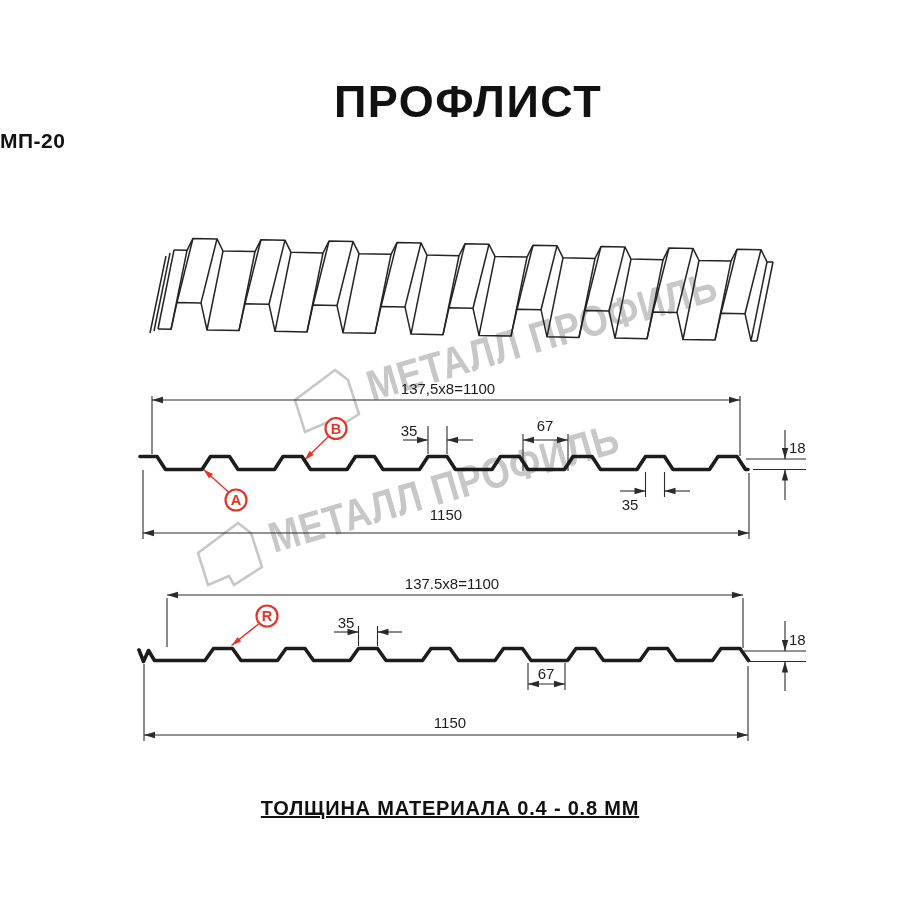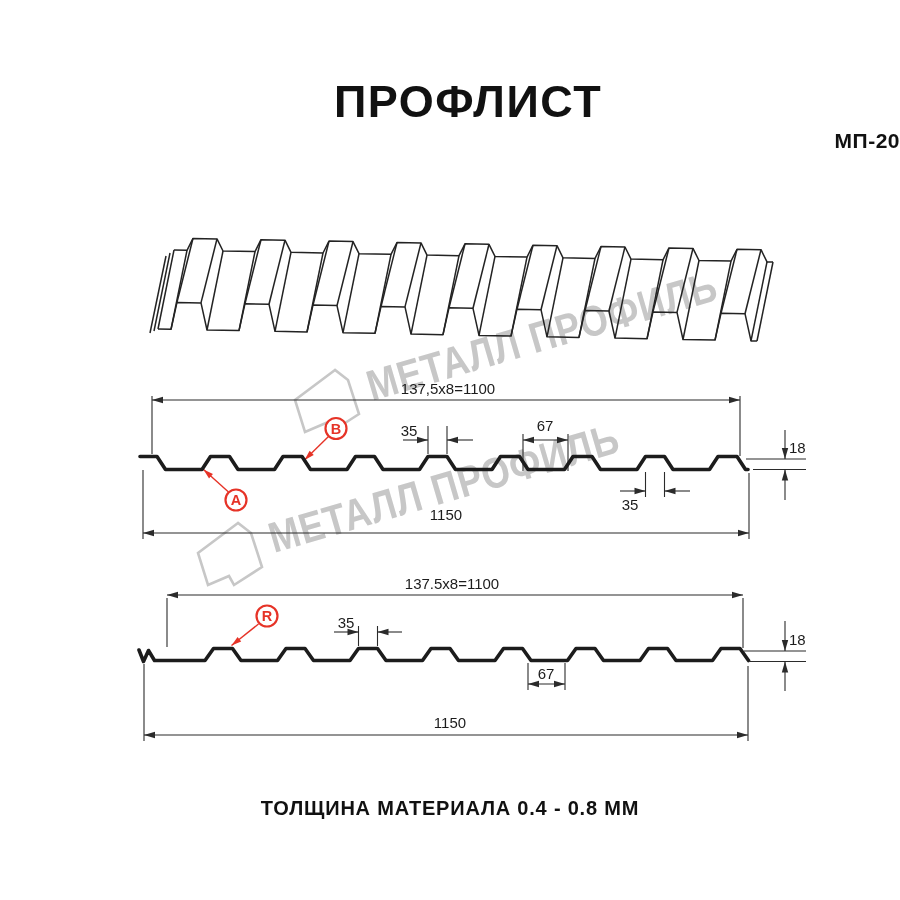--- a/index.html
+++ b/index.html
@@ -1,23 +1,23 @@
 <!DOCTYPE html>
 <html style="--line: #1c1c1c; --red: #e63327; --gray: #c7c7c7;"><head>
 <meta charset="utf-8">
 <style>
   html,body{margin:0;padding:0;background:#fff;}
   .canvas{position:relative;width:900px;height:900px;background:#fff;overflow:hidden;
           font-family:"Liberation Sans",sans-serif;color:#1c1c1c;}
   .title{position:absolute;top:76px;left:18px;width:900px;text-align:center;
          font-size:45px;font-weight:800;letter-spacing:1.5px;color:#111;}
-  .subtitle{position:absolute;top:129px;left:0;width:900px;text-align:right;
+  .subtitle{position:absolute;top:129px;left:0;width:900px;text-align:left;
             font-size:21px;font-weight:600;letter-spacing:0.5px;color:#111;}
   .footer{position:absolute;top:797px;left:0;width:900px;text-align:center;
-          font-size:20px;font-weight:600;letter-spacing:0.8px;color:#111;}
+          font-size:20px;font-weight:600;letter-spacing:0.8px;color:#111;text-decoration:underline;}
   svg{position:absolute;top:0;left:0;}
   .wmtext{font-size:43px;font-weight:bold;fill:var(--gray,#c7c7c7);letter-spacing:1px;}
   .wmlogo{fill:none;stroke:var(--gray,#c7c7c7);stroke-width:2.6;stroke-linejoin:miter;}
   .profile{fill:none;stroke:var(--line,#1c1c1c);stroke-width:3.6;stroke-linejoin:round;stroke-linecap:round;}
   .sheet{fill:none;stroke:#232323;stroke-width:1.5;stroke-linejoin:round;}
   .dim{stroke:#2b2b2b;stroke-width:1.1;fill:none;}
   .dimtxt{font-size:15px;fill:#1c1c1c;}
   .redc{fill:#ffffff;stroke:var(--red,#e63327);stroke-width:2.2;}
   .redtxt{font-size:14.5px;fill:var(--red,#e63327);font-weight:600;}
   .redln{stroke:var(--red,#e63327);stroke-width:1.4;}

